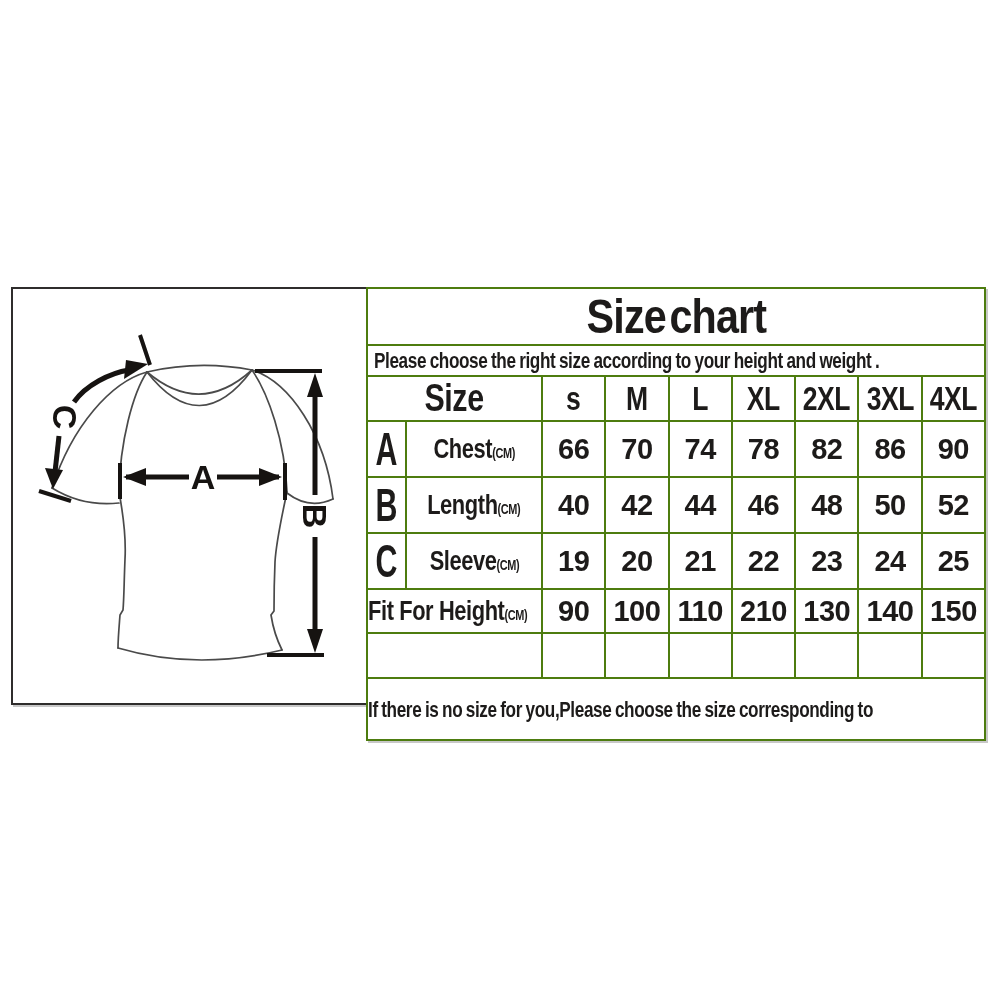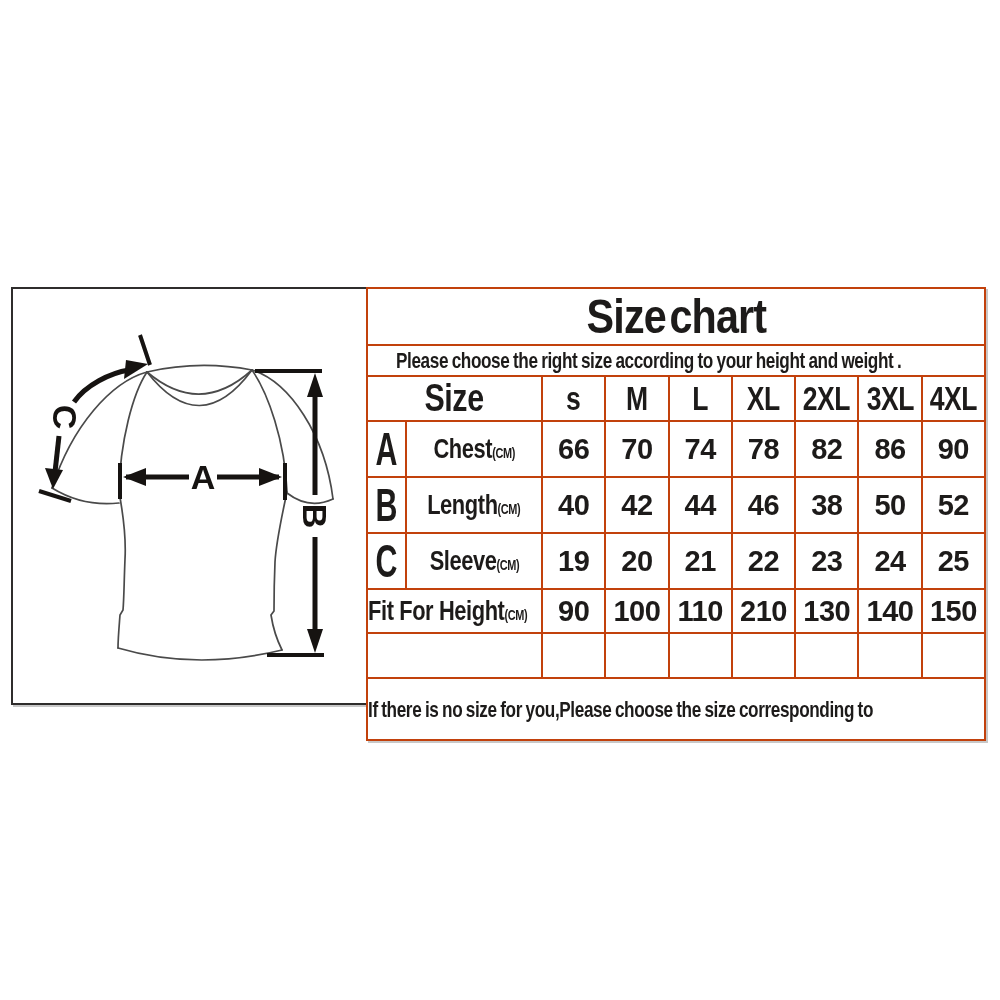--- a/index.html
+++ b/index.html
@@ -11,31 +11,31 @@
   .panel-wrap{position:absolute;left:11px;top:287px;display:flex;align-items:stretch;}
   .diagram-box{
     width:353px;height:414px;border:2px solid #2f2d2c;background:#fff;
     box-shadow:2px 2px 0 #c8c8c8;flex:none;
   }
   .table-box{margin-left:-2px;flex:none;box-shadow:2px 2px 0 #c8c8c8;}
   table.size-table{
     border-collapse:collapse;table-layout:fixed;width:620px;background:#fff;
   }
   table.size-table td{
-    border:2px solid #c2410c;text-align:center;vertical-align:middle;
+    border:2px solid #4d7c0f;text-align:center;vertical-align:middle;
     padding:0;font-weight:bold;overflow:hidden;white-space:nowrap;
   }
   
   .cnd{display:inline-block;transform:scaleX(.78);transform-origin:50% 50%;
        white-space:nowrap;letter-spacing:-.5px;}
   .cnd-l{transform-origin:0 50%;}
   
   tr.r-title td{height:53px;}
   .title-txt{font-size:48px;transform:scaleX(.86);word-spacing:-8px;letter-spacing:-1px;}
-  tr.r-subtitle td{height:29px;text-align:left;padding-left:28px;}
+  tr.r-subtitle td{height:29px;text-align:left;padding-left:6px;}
   .subtitle-txt{font-size:22px;word-spacing:-1px;}
   tr.r-header td{height:42px;}
   .sizehead-txt{font-size:38px;transform:scaleX(.8);}
   .sizecol-txt{font-size:34px;}
   tr.r-data td{height:44px;}
   tr.r-data-b td,tr.r-data-c td{height:43px;}
   tr.r-fit td{height:42px;}
   .letter-txt{font-size:46px;transform:scaleX(.66);}
   .label-txt{font-size:28px;}
   .unit-txt{font-size:14px;letter-spacing:-.5px;}
@@ -163,21 +163,21 @@
 
       <tr class="r-data r-data-b">
         <td><span class="letter-txt cnd">B</span></td>
         <td>
           <span class="cnd"><span class="label-txt">Length</span><span class="unit-txt">(CM)</span></span>
         </td>
         <td><span class="value-txt">40</span></td>
         <td><span class="value-txt">42</span></td>
         <td><span class="value-txt">44</span></td>
         <td><span class="value-txt">46</span></td>
-        <td><span class="value-txt">38</span></td>
+        <td><span class="value-txt">48</span></td>
         <td><span class="value-txt">50</span></td>
         <td><span class="value-txt">52</span></td>
       </tr>
 
       <tr class="r-data r-data-c">
         <td><span class="letter-txt cnd">C</span></td>
         <td>
           <span class="cnd"><span class="label-txt">Sleeve</span><span class="unit-txt">(CM)</span></span>
         </td>
         <td><span class="value-txt">19</span></td>

